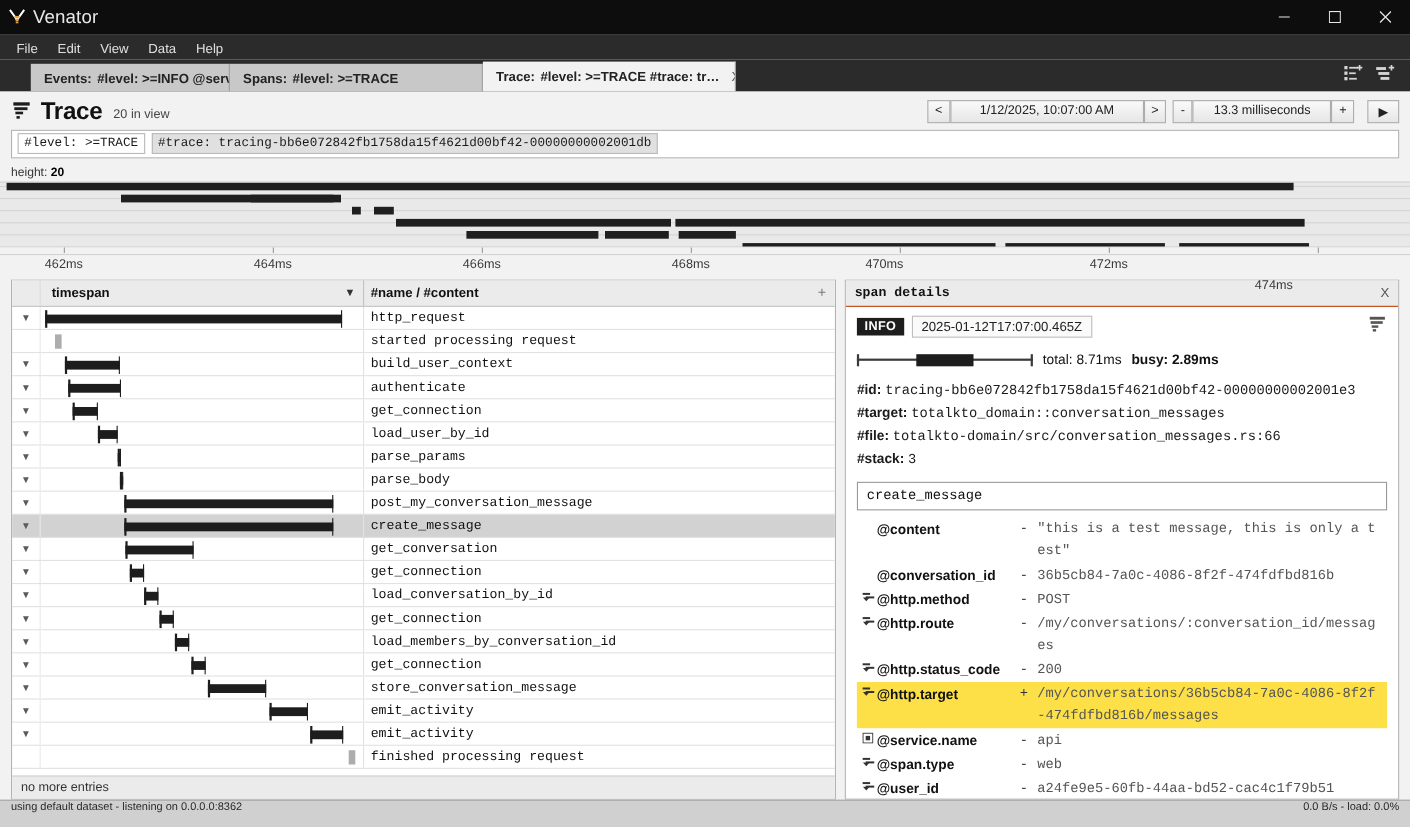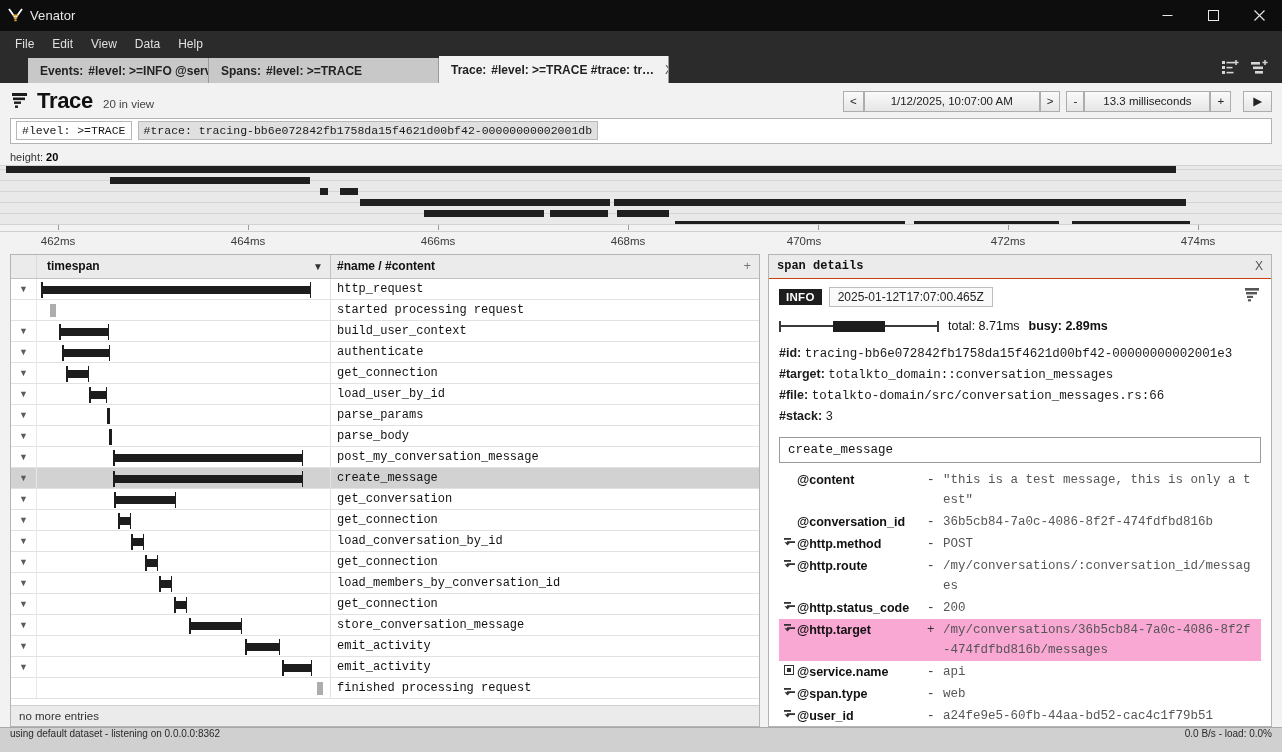--- a/index.html
+++ b/index.html
@@ -10,21 +10,21 @@
     overflow: hidden;
   }
   .app { width: 1282px; height: 752px; display: flex; flex-direction: column; background:#f0f0f0; }
 
   
   .titlebar {
     height: 31px; background:#0d0d0d; color:#e8e8e8;
     display:flex; align-items:center; flex: 0 0 31px;
   }
   .logo { width: 30px; display:flex; align-items:center; justify-content:center; }
-  .title-text { font-size: 13px; letter-spacing:.1px; }
+  .title-text { font-size: 17px; letter-spacing:.1px; }
   .win-btns { margin-left:auto; display:flex; height:31px; }
   .win-btn { width:46px; display:flex; align-items:center; justify-content:center; color:#e8e8e8; }
 
   
   .menubar {
     height:23px; background:#2b2b2b; color:#e0e0e0; display:flex; align-items:flex-end;
     padding-left:6px; flex: 0 0 23px;
   }
   .menuitem { font-size:12px; padding:3px 9px; border-radius:2px; }
 
@@ -143,21 +143,21 @@
   .durtxt { font-size:12.5px; color:#111; }
   .durtxt b { font-weight:bold; }
   .meta { margin-top:9px; font-size:12.5px; line-height:20px; color:#1b1b1b;
           font-family:"Liberation Mono", monospace; word-break:break-all;}
   .meta .k { font-family:"Liberation Sans", sans-serif; font-weight:bold; }
   .searchbox { margin-top:10px; border:1px solid #9a9a9a; background:#fff; height:26px;
                display:flex; align-items:center; padding:0 8px;
                font-family:"Liberation Mono", monospace; font-size:12.5px; color:#111;}
   .attrs { margin-top:6px; }
   .attr { display:flex; align-items:flex-start; padding:1px 4px 1px 2px; }
-  .attr.sel { background:#f9a8d4; }
+  .attr.sel { background:#fde047; }
   .attr .ic { width:16px; flex:0 0 16px; display:flex; align-items:center; justify-content:center;
               padding-top:3px;}
   .attr .k { width:130px; flex:0 0 130px; font-size:12.5px; font-weight:bold; color:#111; }
   .attr .d { width:16px; flex:0 0 16px; text-align:left; font-size:12.5px; color:#333;
              font-family:"Liberation Mono", monospace; }
   .attr .v { flex:1; font-family:"Liberation Mono", monospace; font-size:12.5px;
              color:#555; line-height:20px; word-break:break-all; }
   .attr .k, .attr .d { line-height:20px; }
 
   
@@ -315,21 +315,21 @@
           <i style="left: 1008px;"></i>
           <i style="left: 1198px;"></i>
         </div>
       <div class="ruler" id="ruler">
           <div class="tick" style="left: 58px;">462ms</div>
           <div class="tick" style="left: 248px;">464ms</div>
           <div class="tick" style="left: 438px;">466ms</div>
           <div class="tick" style="left: 628px;">468ms</div>
           <div class="tick" style="left: 804px;">470ms</div>
           <div class="tick" style="left: 1008px;">472ms</div>
-          <div class="tick" style="left: 1198px;">474ms</div>
+          <div class="tick" style="left: 1158px; margin-top: 19px;">474ms</div>
         </div>
     </div>
 
     <div class="split">
 
       <div class="tablepane">
         <div class="thead">
           <div class="th arrowcol"></div>
           <div class="th timespan">
             <span>timespan</span>

